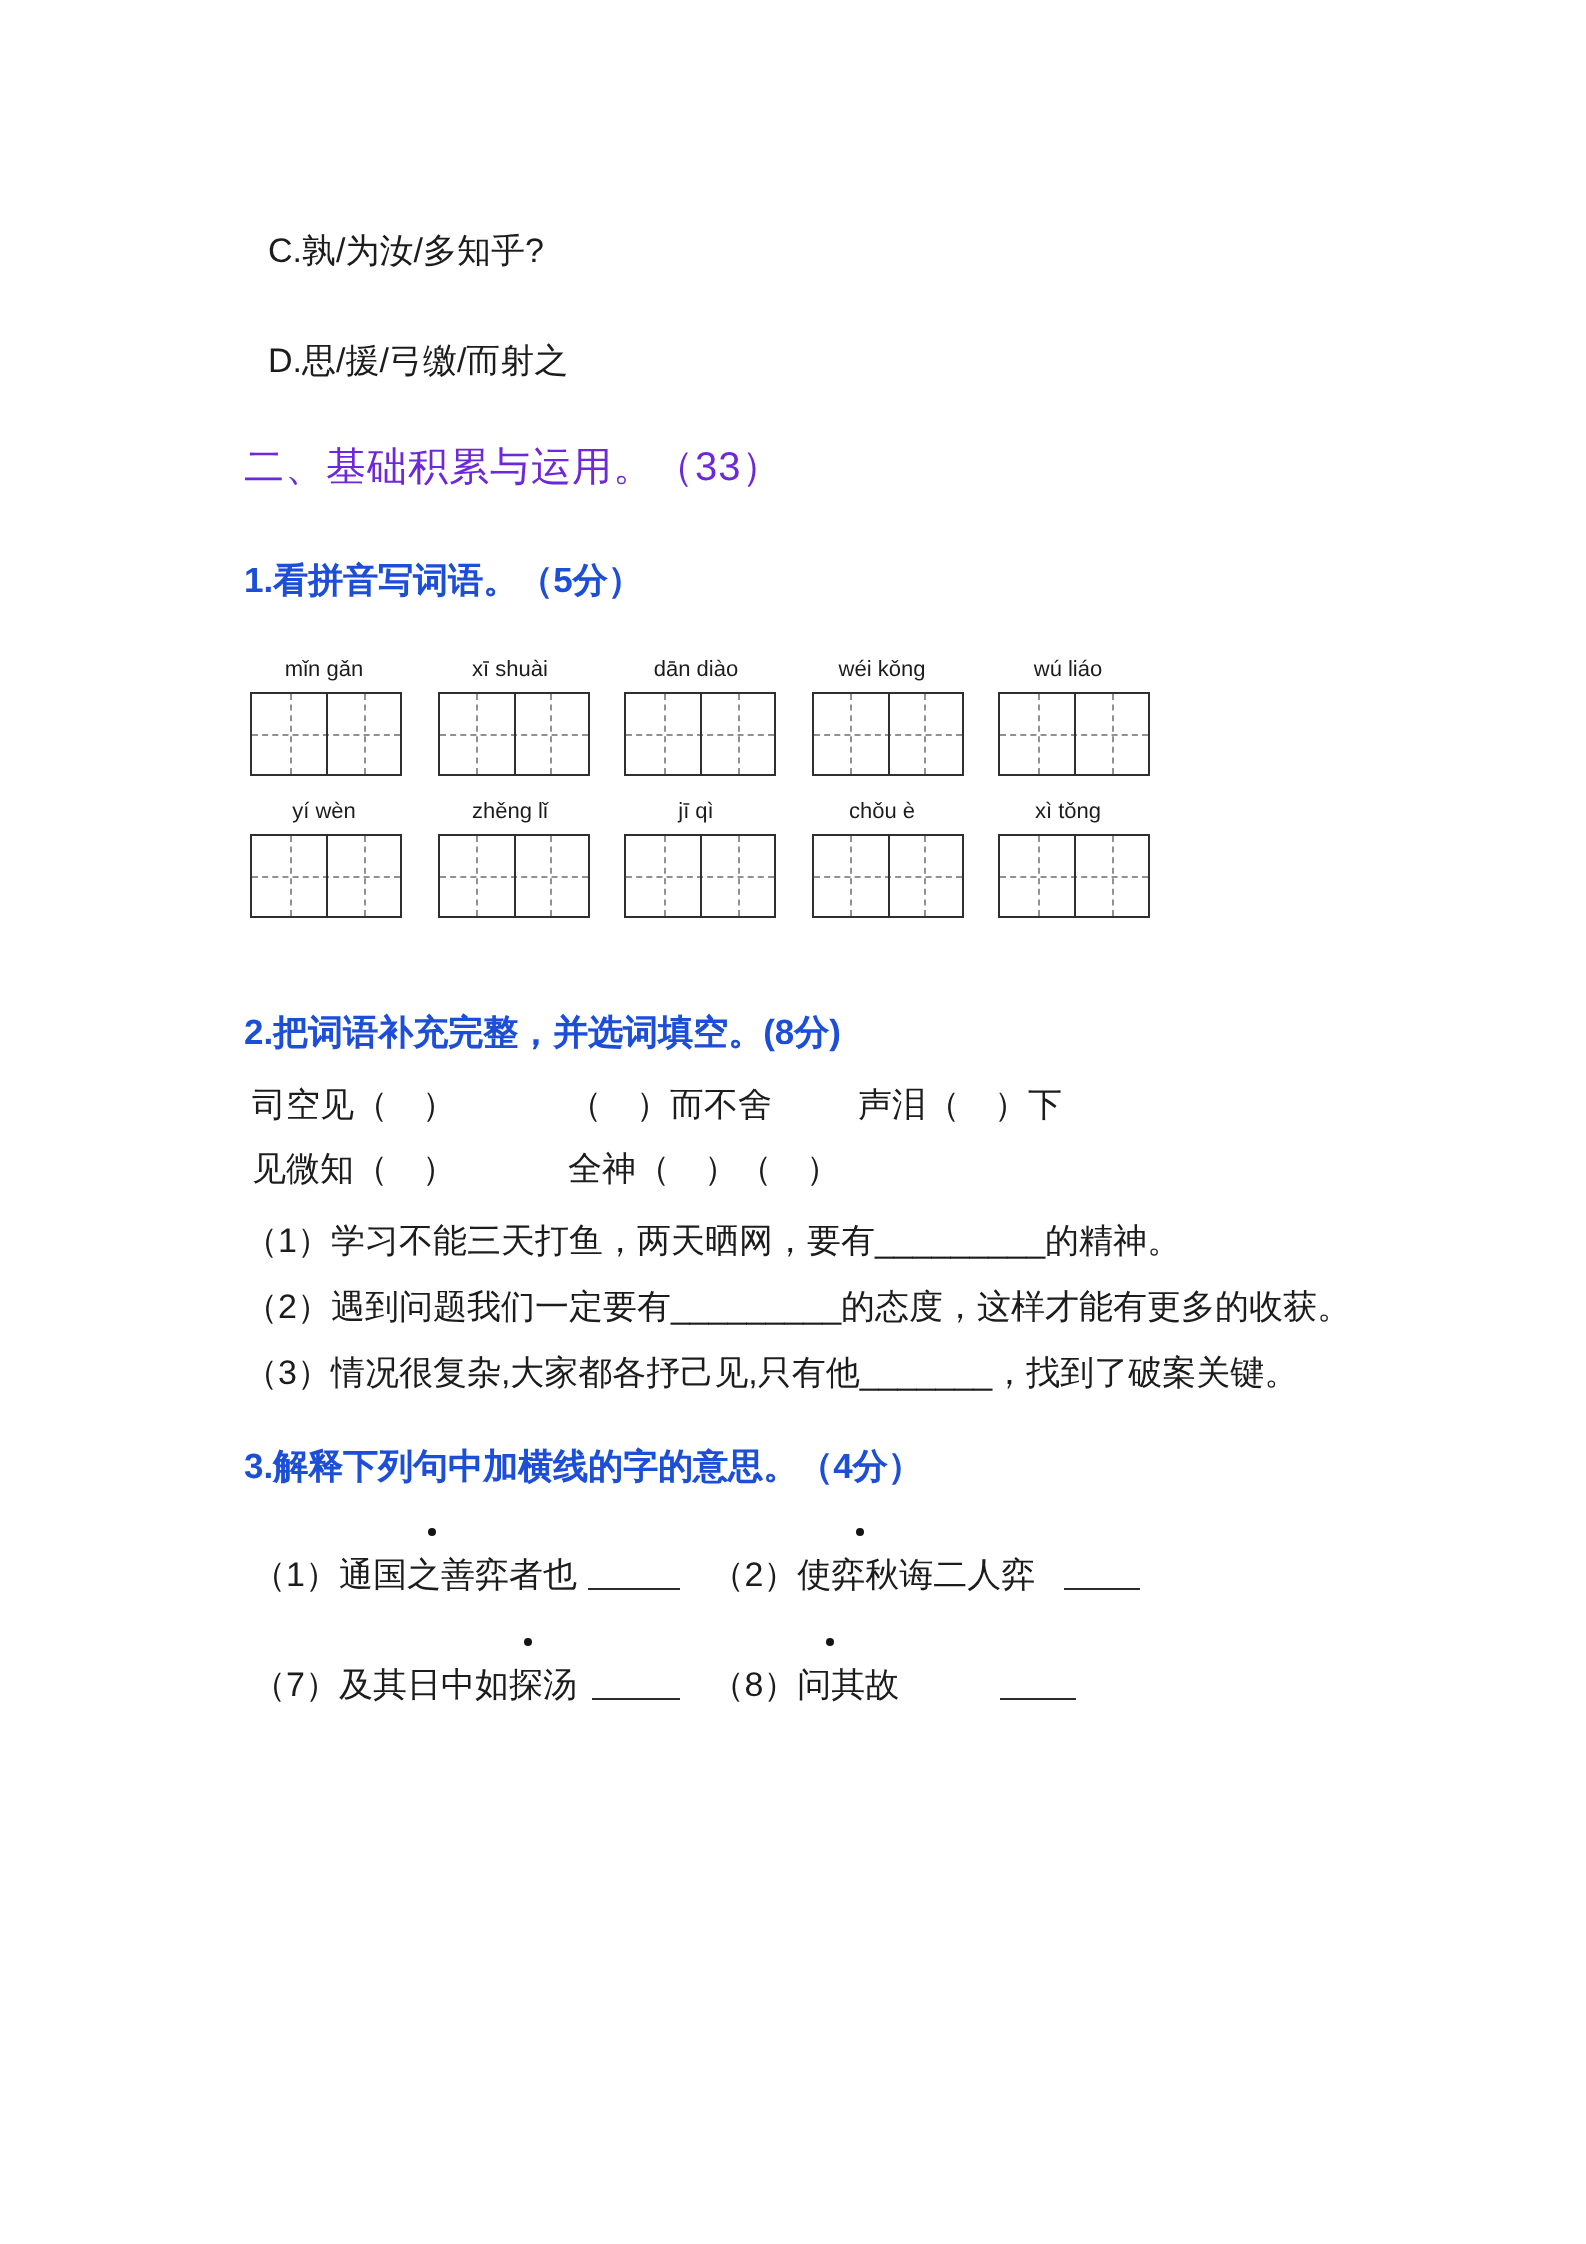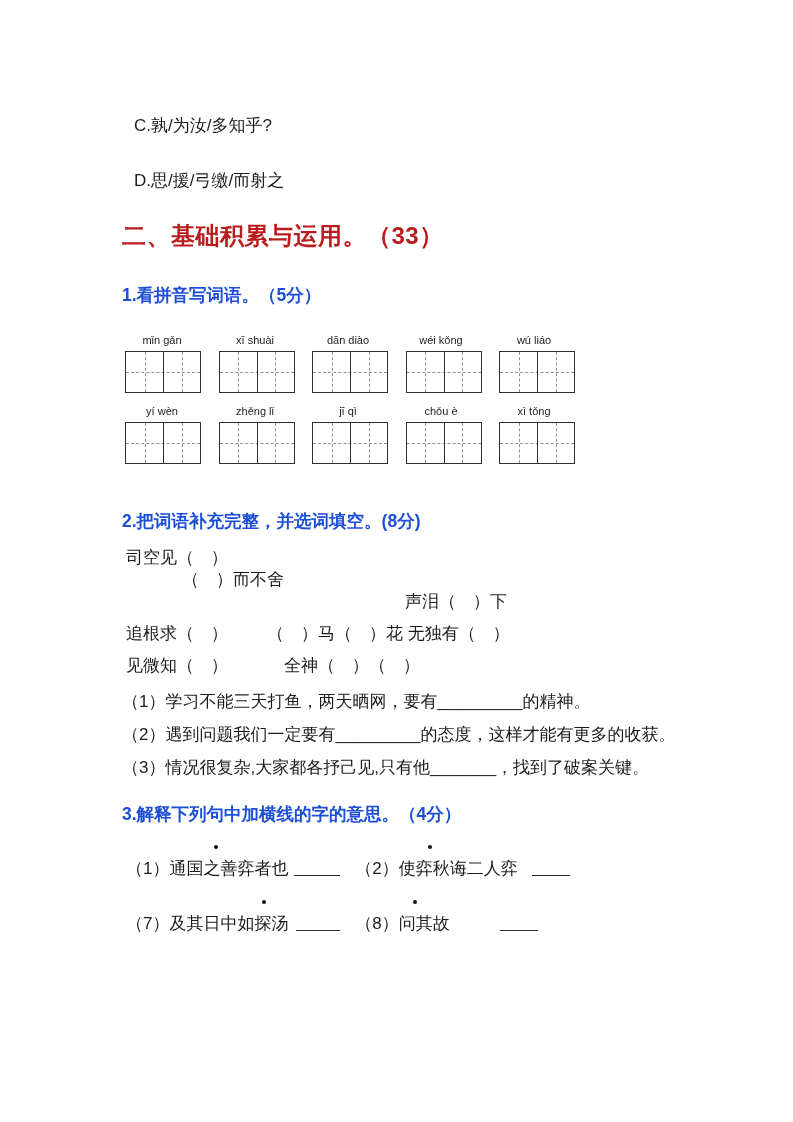--- a/index.html
+++ b/index.html
@@ -9,40 +9,40 @@
     background:#fff;
     box-sizing:border-box;
     padding:115px 50px 0 122px;
     font-family:"Liberation Sans","DejaVu Sans",sans-serif;
     color:#1c1c1c;
     font-size:17px;
     overflow:hidden;
   }
   .opt{margin-left:12px;line-height:22px;}
   .opt-d{margin-top:33px;}
-  .sec-h{font-weight:700;font-size:24px;color:#b91c1c;margin:28px 0 0 0;letter-spacing:0.5px;}
+  .sec-h{font-weight:400;font-size:20px;color:#6d28d9;margin:28px 0 0 0;letter-spacing:0.5px;}
   .q-title{font-weight:700;font-size:17.5px;color:#1d4ed8;}
   .q1-title{margin-top:31px;}
   .q2-title{margin-top:45px;}
   .q3-title{margin-top:23px;}
 
   .pinyin-row{display:flex;margin-top:27px;margin-left:3px;font-size:11px;}
   .pinyin-row .py{width:74px;margin-right:19px;display:inline-flex;justify-content:center;white-space:nowrap;}
 
   .box-row{display:flex;margin-top:5px;margin-left:3px;}
   .tbox{position:relative;width:74px;height:40px;border:1.5px solid #2f2f2f;margin-right:17.5px;background:#fff;box-sizing:content-box;}
   .tbox i{position:absolute;display:block;}
   .tbox .vmid{left:50%;top:0;bottom:0;border-left:1.5px solid #2f2f2f;}
   .tbox .hmid{top:50%;left:0;right:0;border-top:1px dashed #919191;}
   .tbox .vq1{left:25%;top:0;bottom:0;border-left:1px dashed #919191;}
   .tbox .vq3{left:75%;top:0;bottom:0;border-left:1px dashed #919191;}
 
   .idiom-row{display:flex;margin-left:4px;white-space:pre;line-height:22px;}
   .idiom-row{margin-top:10px;}
-  .idiom-row.first{margin-top:14px;flex-direction:column;}
+  .idiom-row.first{margin-top:14px;}
   .ml56{margin-left:56px;}
   .ml39{margin-left:39px;}
   .ml31{margin-left:43px;text-align:center;}
 
   .fill{margin-top:11px;line-height:22px;}
   .fill.first{margin-top:14px;}
 
   .q3row{position:relative;margin-left:4px;margin-top:33px;line-height:22px;white-space:nowrap;}
   .q3row.first{margin-top:32px;}
   .blank{display:inline-block;position:relative;top:2px;height:14px;border-bottom:1.4px solid #2c2c2c;}
@@ -141,24 +141,20 @@
   </div>
 
   <div class="q-title q2-title">2.把词语补充完整，并选词填空。(8分)</div>
 
   <div class="idiom-row first">
     <span>司空见（　）</span>
     <span class="ml56">（　）而不舍</span>
     <span class="ml31">声泪（　）下</span>
   </div>
   <div class="idiom-row">
-    <span>追根求（　）</span>
-    <span class="ml39">（　）马（　）花 无独有（　）</span>
-  </div>
-  <div class="idiom-row">
     <span>见微知（　）</span>
     <span class="ml56">全神（　）（　）</span>
   </div>
 
   <div class="fill first">（1）学习不能三天打鱼，两天晒网，要有_________的精神。</div>
   <div class="fill">（2）遇到问题我们一定要有_________的态度，这样才能有更多的收获。</div>
   <div class="fill">（3）情况很复杂,大家都各抒己见,只有他_______，找到了破案关键。</div>
 
   <div class="q-title q3-title">3.解释下列句中加横线的字的意思。（4分）</div>
 

